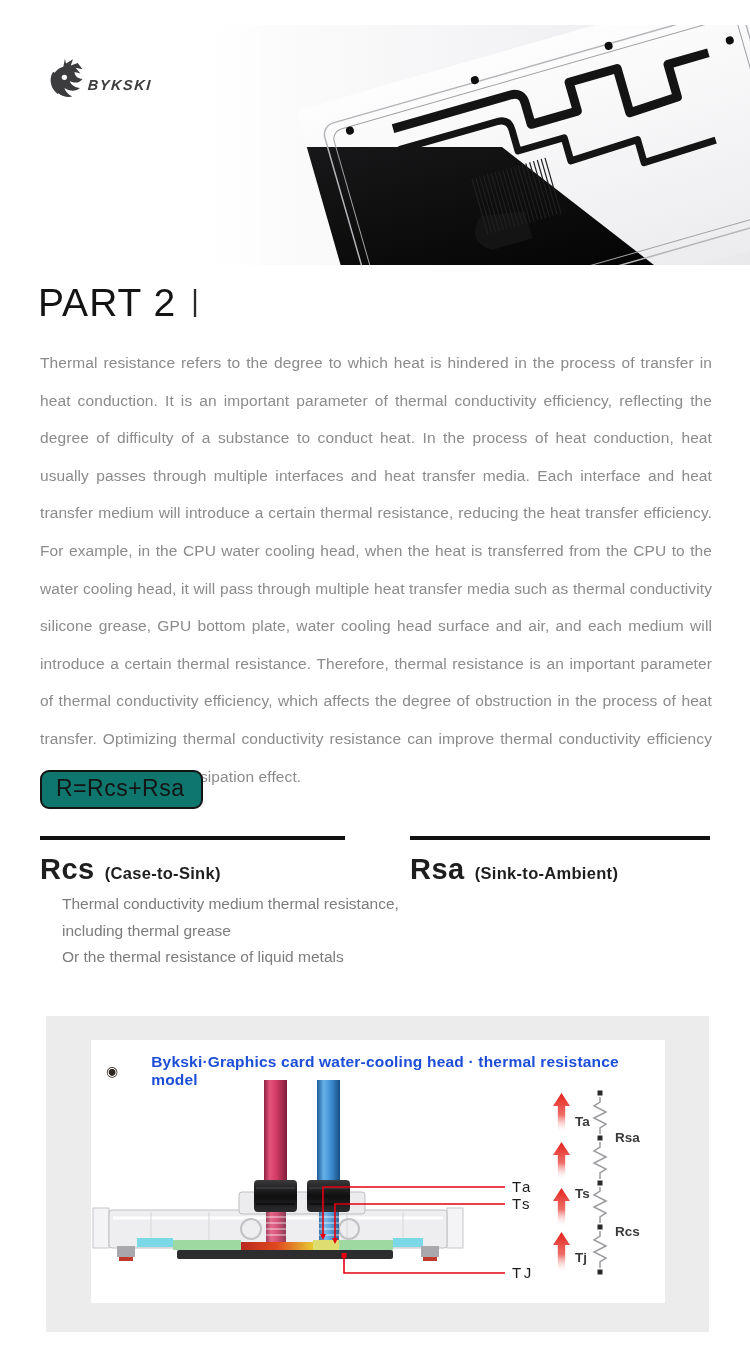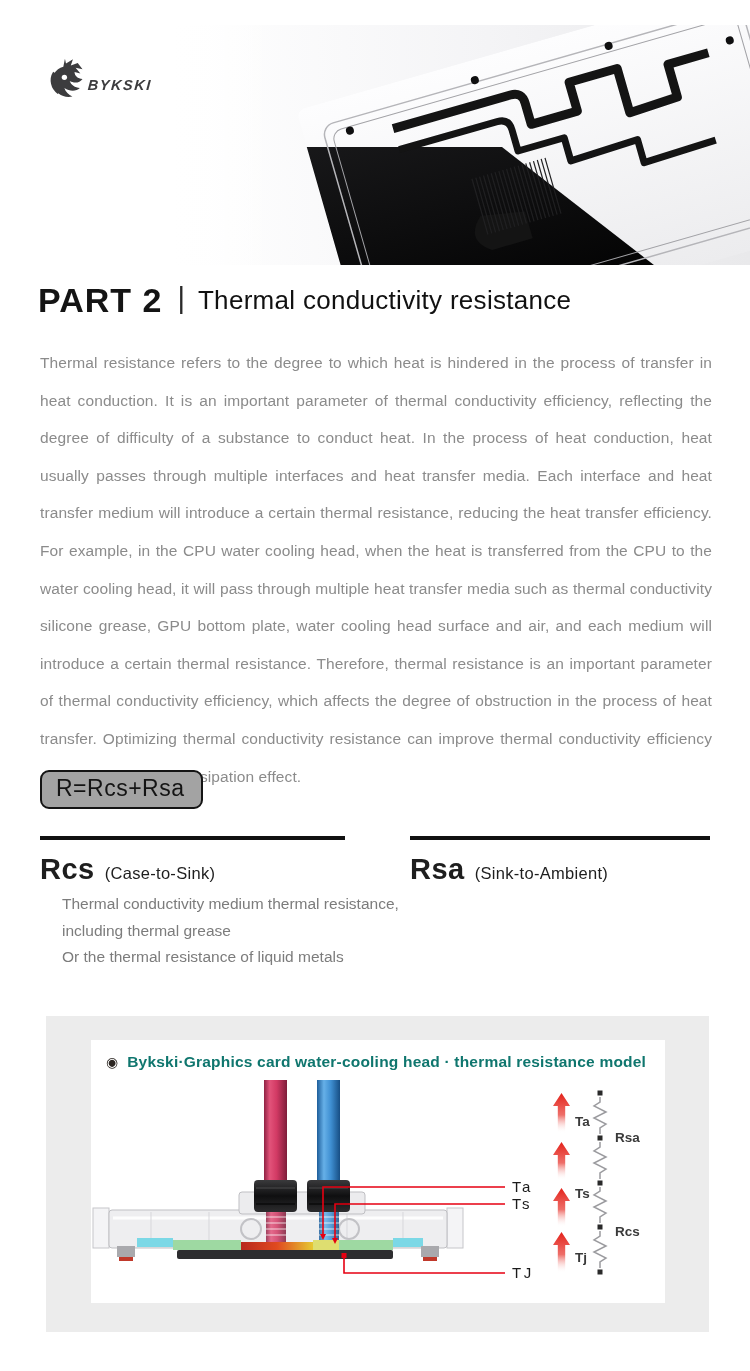--- a/index.html
+++ b/index.html
@@ -7,51 +7,51 @@
   body { font-family:"Liberation Sans", sans-serif; }
   .page { position:relative; width:750px; height:1371px; background:#ffffff; overflow:hidden; }
 
   
   .logo { position:absolute; left:42px; top:56px; width:120px; height:56px; }
   .hero { position:absolute; left:170px; top:25px; width:580px; height:240px; overflow:hidden; }
   .hero svg { display:block; }
 
   
   .part-heading { position:absolute; left:38px; top:281px; display:flex; align-items:center; }
-  .part-label { font-size:34px; color:#141414; letter-spacing:1px; font-weight:700; }
+  .part-label { font-size:39px; color:#141414; letter-spacing:1px; font-weight:400; }
   .heading-sep { font-size:29px; color:#2a2a2a; font-weight:300; padding:0 13px 0 15px; transform:translateY(-2px); }
   .heading-title { font-size:26px; color:#111; font-weight:400; letter-spacing:0.3px; }
 
   
   .intro { position:absolute; left:40px; top:344px; width:672px; font-size:15.5px; line-height:37.6px;
            color:#8b8b8b; text-align:justify; letter-spacing:0.1px; }
 
   
   .formula { position:absolute; left:40px; top:770px; display:inline-block; border:2.5px solid #141414;
              border-radius:9px; padding:3px 17px 5px 14px; font-size:23px; color:#141414;
-             font-weight:500; letter-spacing:0.5px; background:#a3a3a3; }
+             font-weight:500; letter-spacing:0.5px; background:#0f766e; }
 
   
   .cols { position:absolute; left:40px; top:836px; width:670px; display:flex; justify-content:space-between; }
   .col { position:relative; }
   .col-left { width:305px; }
   .col-right { width:300px; }
   .col-rule { height:4px; background:#111; margin-bottom:13px; }
   .term-row { display:flex; align-items:baseline; margin-bottom:5px; }
   .term { font-size:29px; font-weight:bold; color:#1e1e1e; letter-spacing:0.5px; }
-  .qual { font-size:16.5px; font-weight:normal; color:#1e1e1e; margin-left:10px; letter-spacing:0.3px; }
+  .qual { font-size:16.5px; font-weight:bold; color:#1e1e1e; margin-left:10px; letter-spacing:0.3px; }
   .desc { font-size:15.5px; color:#7c7c7c; line-height:26.5px; white-space:pre-line; width:340px;margin-left:22px; }
   .col-right .desc { width:305px; }
 
   
   .panel { position:absolute; left:46px; top:1016px; width:663px; height:316px; background:#ececec; }
   .card  { position:absolute; left:45px; top:24px; width:574px; height:263px; background:#ffffff; }
   .card-title { position:absolute; left:15px; top:13px; display:flex; align-items:center; }
   .bullet { font-size:14px; color:#2c2622; margin-right:9px; }
-  .card-title-text { font-size:15.5px; font-weight:bold; color:#0f766e; letter-spacing:0.2px; }
+  .card-title-text { font-size:15.5px; font-weight:bold; color:#1d4ed8; letter-spacing:0.2px;margin-left:24px; }
   .illus { position:absolute; left:0; top:40px; }
 
   .callout-text { font-size:15px; fill:#1b1b1b; letter-spacing:2.5px; font-family:"Liberation Sans",sans-serif; }
   .sch-text { font-size:13.5px; fill:#3a3a3a; font-weight:600; font-family:"Liberation Sans",sans-serif; }
 </style>
 </head>
 <body>
 
 <div class="page">
 
@@ -132,21 +132,20 @@
           </g>
         </g>
       </g>
       <rect x="0" y="0" width="110" height="240" fill="url(#hFadeL)"></rect>
     </svg>
   </div>
 
   <section class="part-heading">
     <span class="part-label">PART 2</span>
     <span class="heading-sep">|</span>
-    <span class="heading-title">Thermal conductivity resistance</span>
   </section>
 
   <p class="intro">Thermal resistance refers to the degree to which heat is hindered in the process of transfer in heat conduction. It is an important parameter of thermal conductivity efficiency, reflecting the degree of difficulty of a substance to conduct heat. In the process of heat conduction, heat usually passes through multiple interfaces and heat transfer media. Each interface and heat transfer medium will introduce a certain thermal resistance, reducing the heat transfer efficiency. For example, in the CPU water cooling head, when the heat is transferred from the CPU to the water cooling head, it will pass through multiple heat transfer media such as thermal conductivity silicone grease, GPU bottom plate, water cooling head surface and air, and each medium will introduce a certain thermal resistance. Therefore, thermal resistance is an important parameter of thermal conductivity efficiency, which affects the degree of obstruction in the process of heat transfer. Optimizing thermal conductivity resistance can improve thermal conductivity efficiency Achieve better heat dissipation effect.</p>
 
   <div class="formula">R=Rcs+Rsa</div>
 
   <section class="cols">
     <div class="col col-left">
       <div class="col-rule"></div>
       <div class="term-row">

